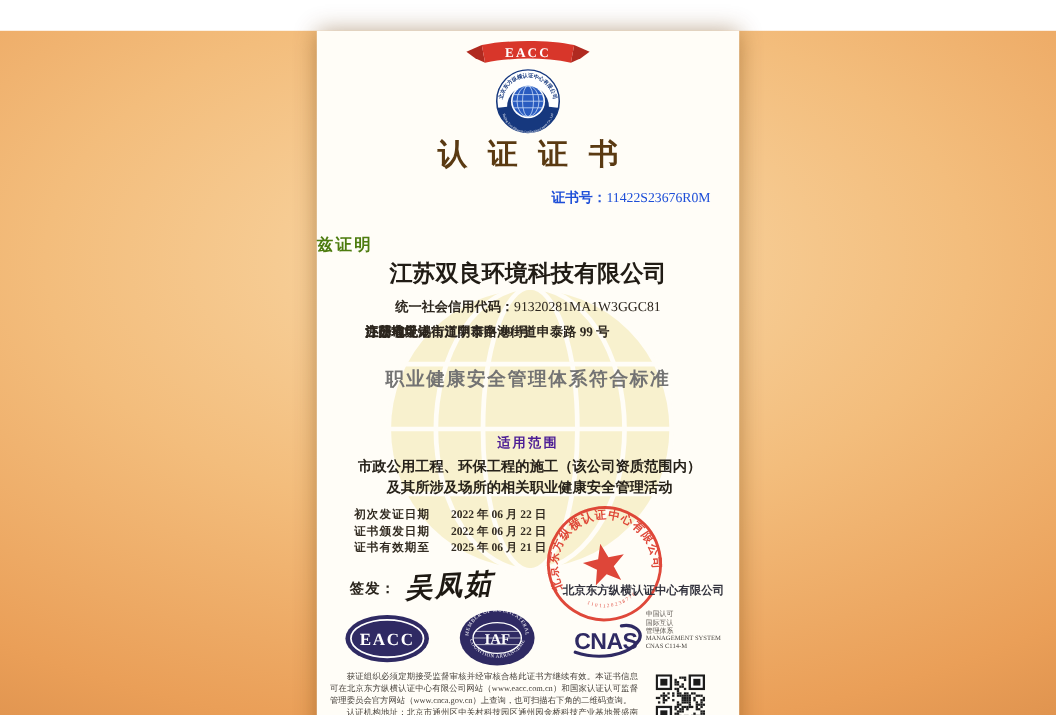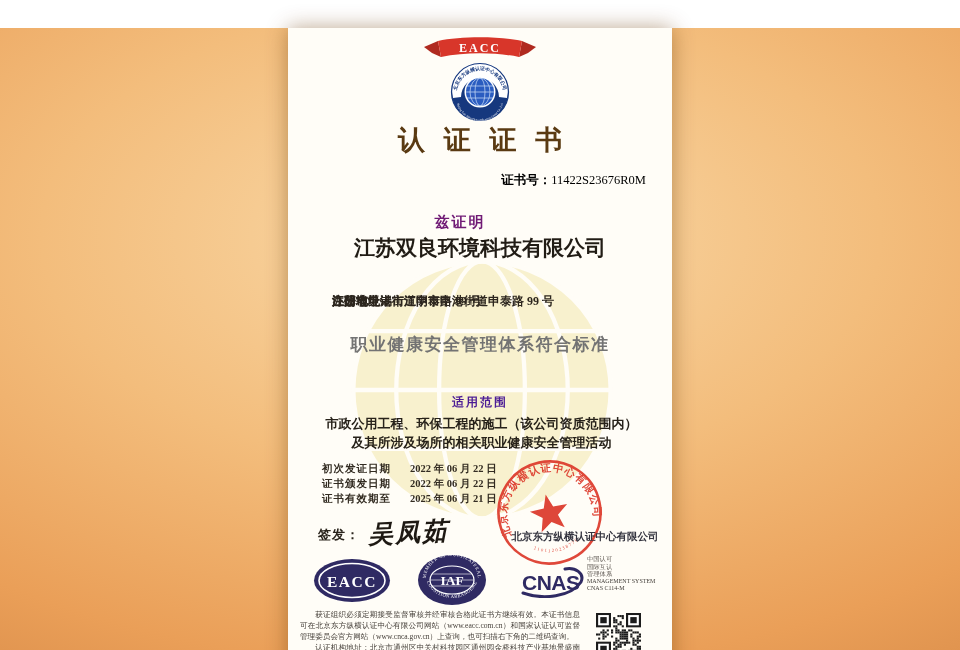--- a/index.html
+++ b/index.html
@@ -6,25 +6,25 @@
   body{width:960px;height:650px;overflow:hidden;font-family:"Liberation Serif",serif;}
   .photo{position:relative;width:960px;height:650px;
     background:radial-gradient(115% 95% at 48% 32%, #f9d9a8 0%, #f3bd7c 38%, #ea9f58 70%, #cf8140 100%);margin-top:28px;}
   .cert{position:absolute;left:288px;top:0;width:384px;height:650px;background:#fffdf7;
     box-shadow:0 0 20px rgba(105,55,5,.45);}
   .cert *{position:absolute;box-sizing:border-box;}
   .watermark{left:60px;top:228px;width:268px;height:268px;opacity:.8;}
   .logo-top{left:132px;top:6px;width:120px;height:90px;}
   .title{left:0;top:94px;width:384px;text-align:center;margin:0;
     font-size:27px;font-weight:bold;color:#5a3a12;letter-spacing:6px;text-indent:6px;}
-  .certno{right:26px;top:144px;font-size:12.5px;color:#000000;white-space:nowrap;}
+  .certno{right:26px;top:144px;font-size:12.5px;color:#1d4ed8;white-space:nowrap;}
   .certno .lab{position:static;font-weight:bold;}
   .certno .val{position:static;}
-  .certify{left:0;top:185px;width:344px;text-align:center;font-size:15px;font-weight:bold;
-    color:#701a75;letter-spacing:2px;}
+  .certify{left:0;top:185px;width:344px;font-size:15px;font-weight:bold;
+    color:#4d7c0f;letter-spacing:2px;}
   .company{left:0;top:206px;width:384px;text-align:center;font-size:21px;font-weight:bold;color:#211c15;}
   .credit{left:0;top:243px;width:384px;text-align:center;font-size:12px;color:#2c261e;white-space:nowrap;}
   .credit .lab{position:static;font-weight:bold;}
   .credit .val{position:static;font-size:12.5px;}
   .addrs{left:44px;top:264px;width:330px;font-size:12px;font-weight:bold;line-height:18.5px;color:#2c261e;}
   .addrs div{position:static;white-space:nowrap;}
   .std{left:0;top:305px;width:384px;text-align:center;font-size:17px;font-weight:bold;
     color:#737373;letter-spacing:1.5px;}
   .gbt{left:0;top:334px;width:384px;text-align:center;font-size:19.5px;color:#1f1b15;}
   .scope-title{left:0;top:366px;width:384px;text-align:center;font-size:12px;font-weight:bold;
@@ -107,20 +107,23 @@
 
     <h1 class="title">认 证 证 书</h1>
 
     <div class="certno">
       <span class="lab">证书号：</span><span class="val">11422S23676R0M</span>
     </div>
 
     <div class="certify">兹证明</div>
     <div class="company">江苏双良环境科技有限公司</div>
 
+    <div class="credit">
+      <span class="lab">统一社会信用代码：</span><span class="val">91320281MA1W3GGC81</span>
+    </div>
 
     <div class="addrs">
       <div>
           <span>注册地址：</span>
           <span>江阴市申港街道申泰路 99 号</span>
         </div>
       <div>
           <span>办公地址：</span>
           <span>江苏省无锡市江阴市申港街道申泰路 99 号</span>
         </div>

